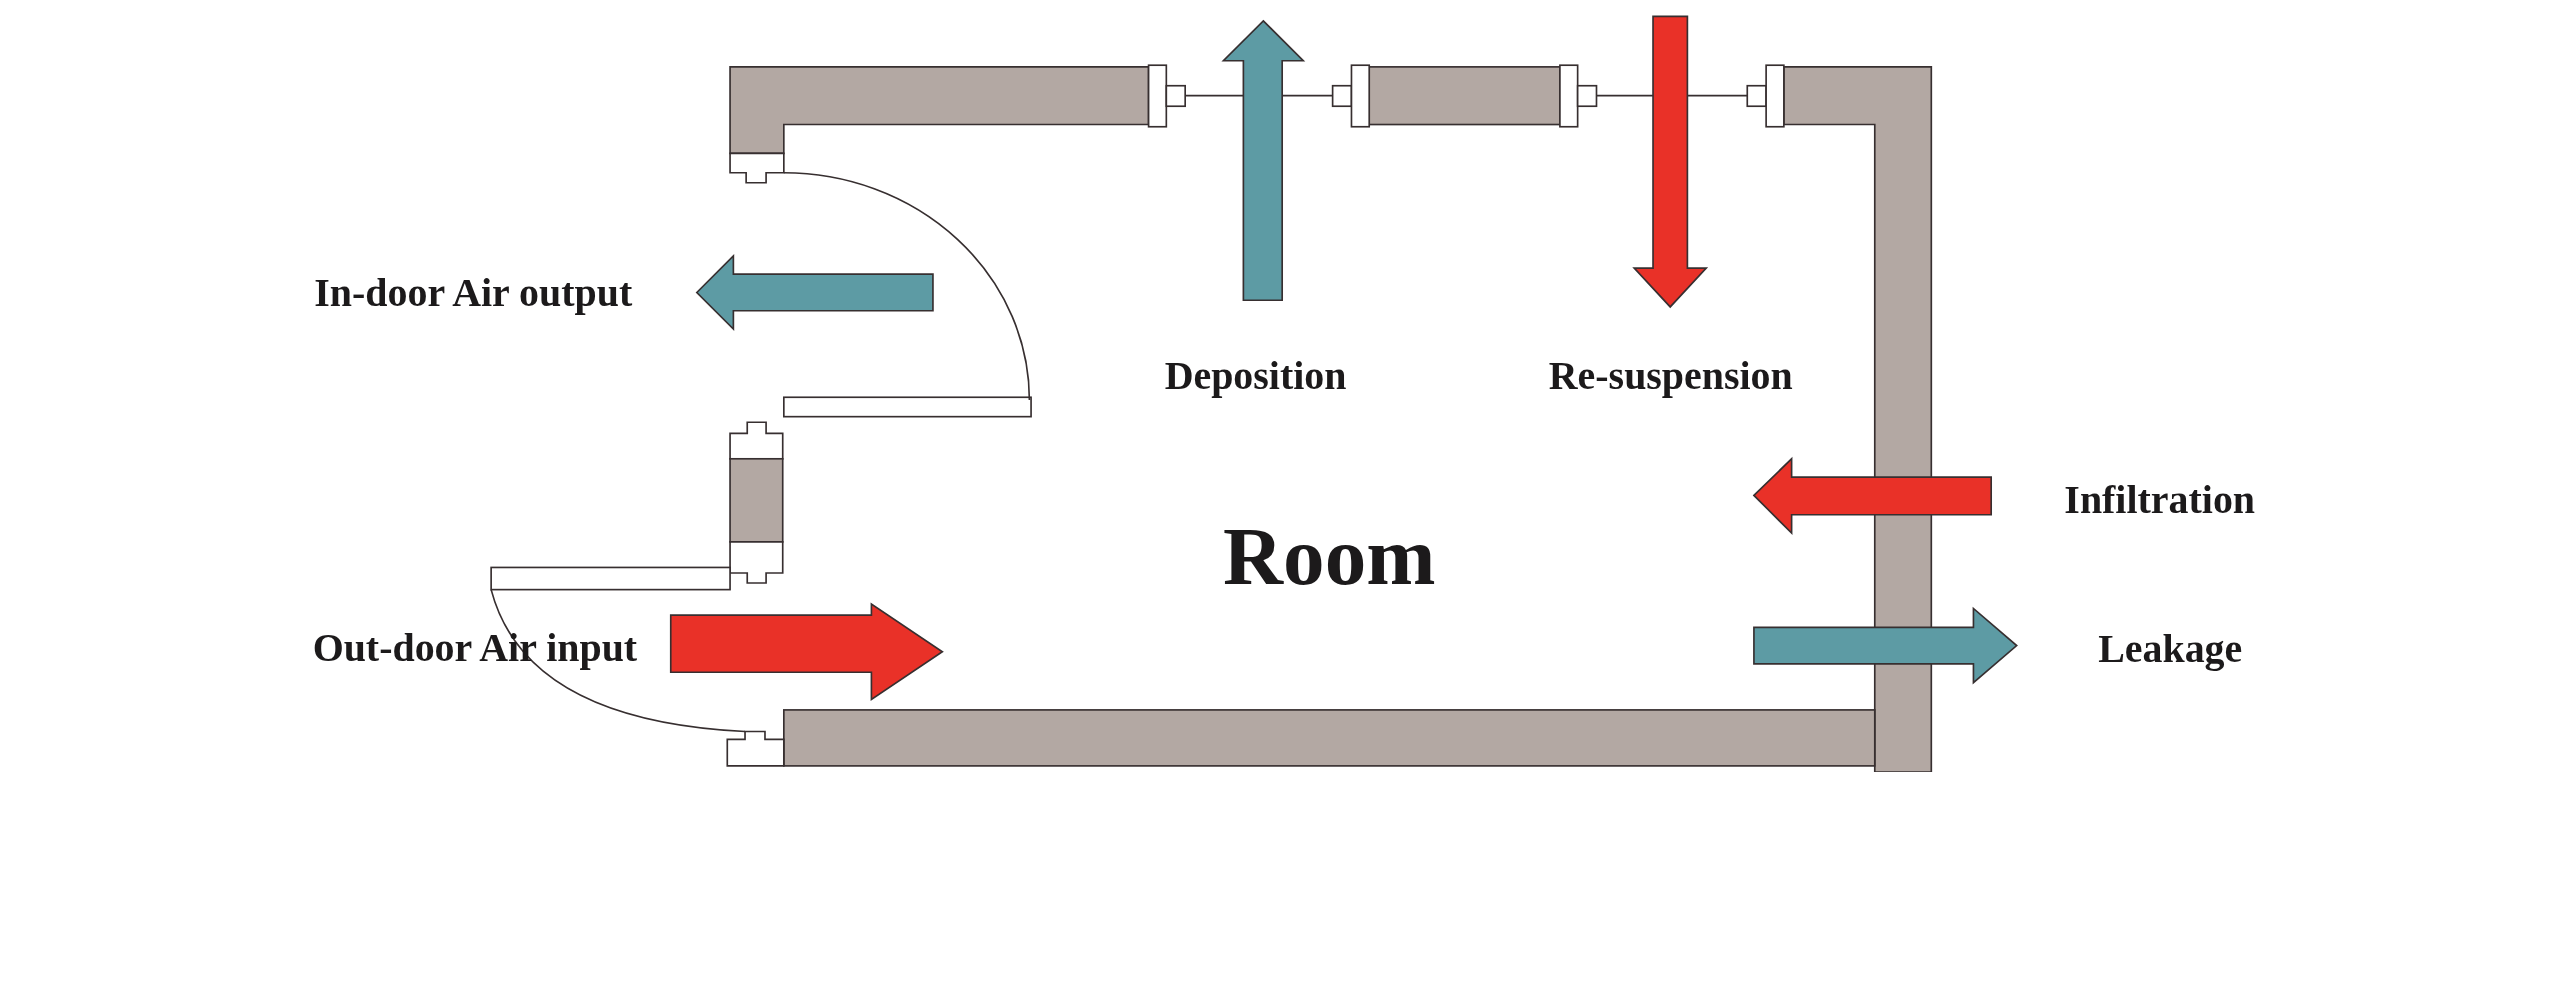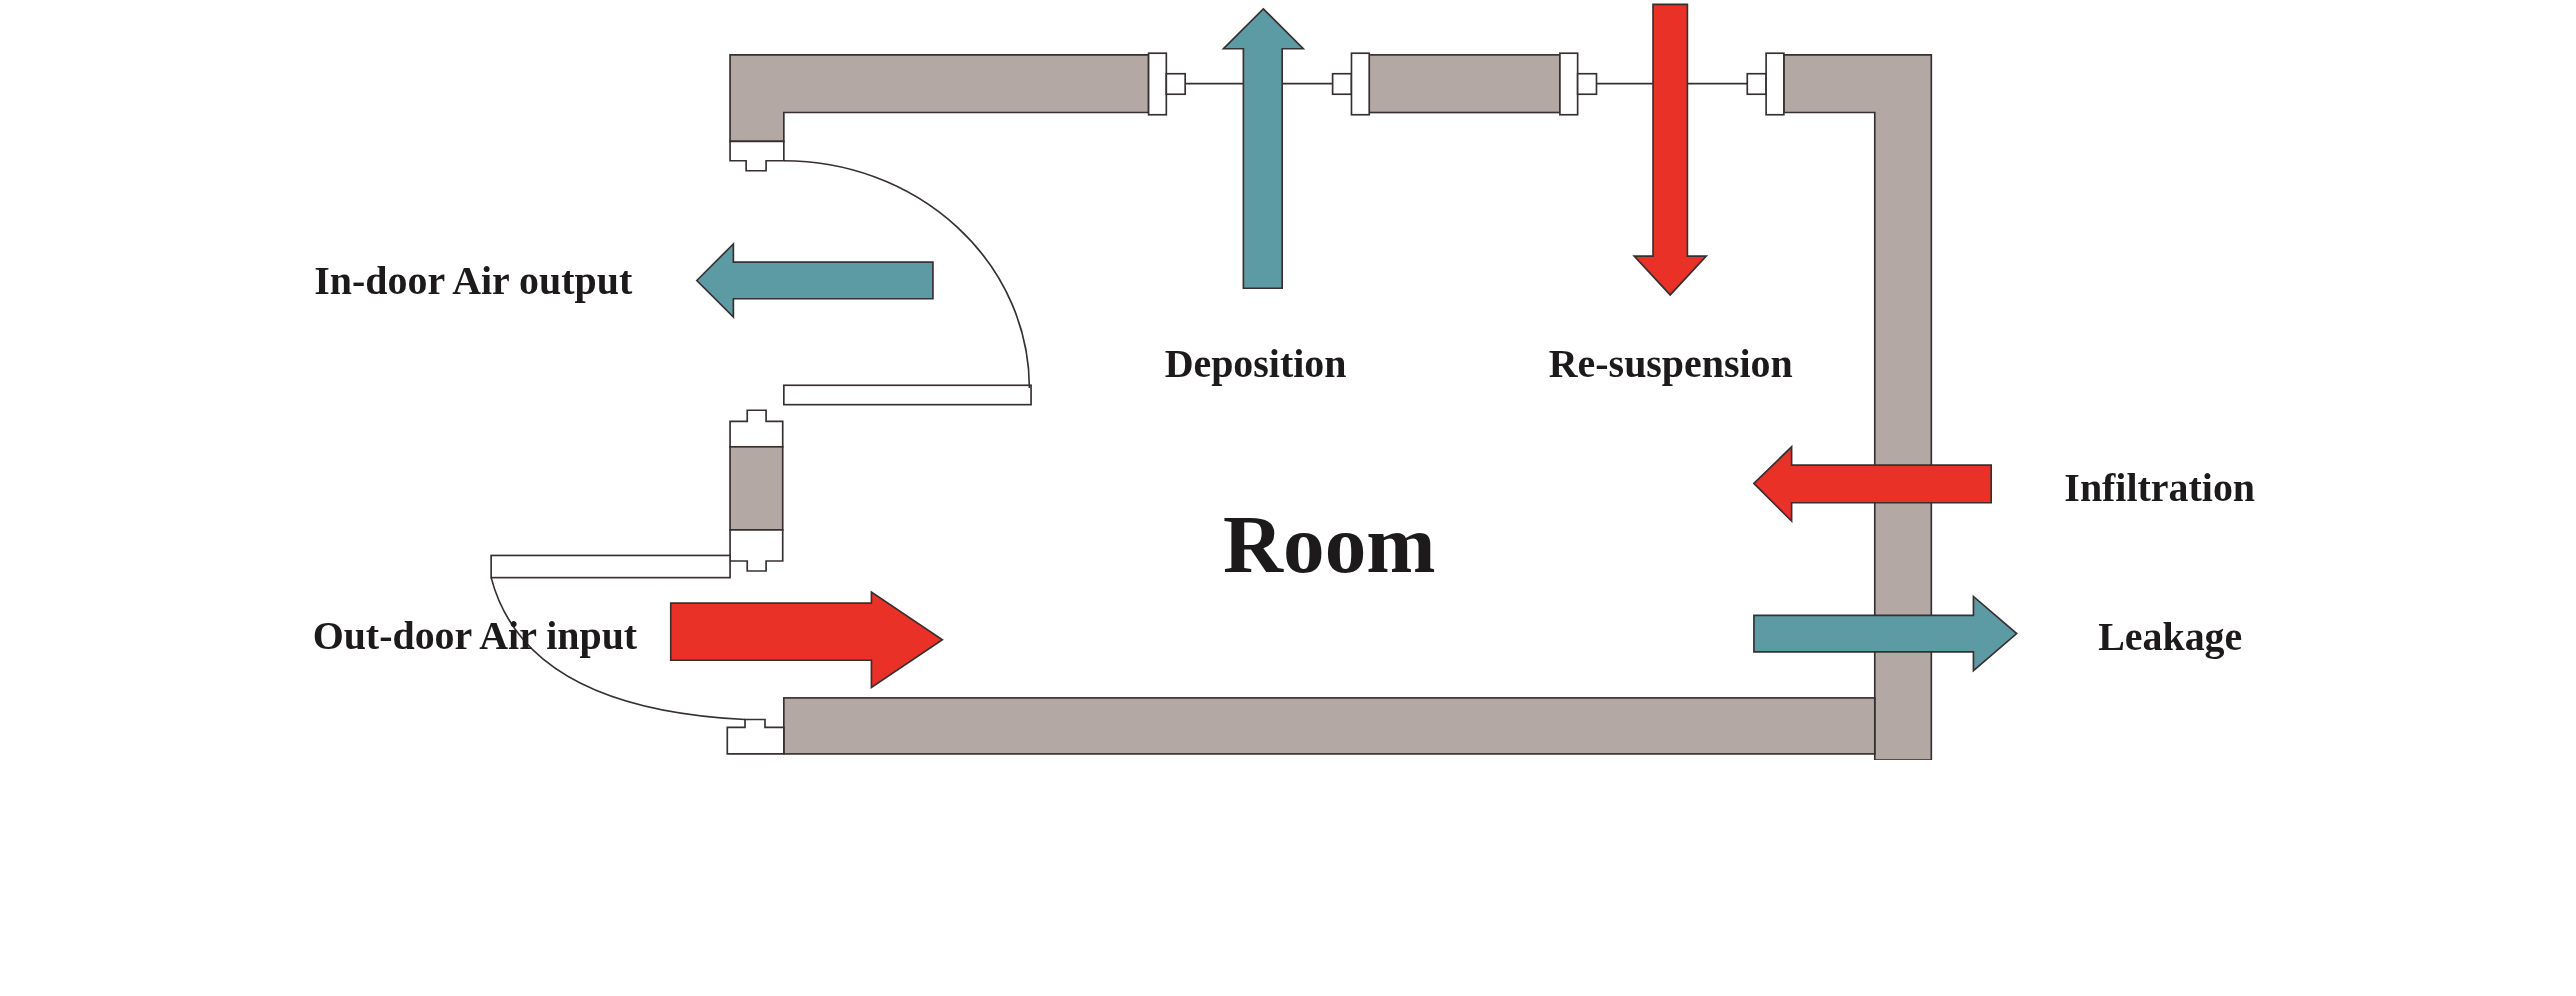--- a/index.html
+++ b/index.html
@@ -8,20 +8,21 @@
     --c-wall:#b3a8a3;
     --c-outline:#372f30;
     --c-text:#1c1a1b;
     --c-bg:#ffffff;
     --c-white:#ffffff;
   }
   html,body{margin:0;padding:0;background:var(--c-bg);}
   .stage{
     width:2576px;height:760px;position:relative;background:var(--c-bg);
     font-family:"Liberation Serif","DejaVu Serif",serif;
+    margin-top:12px;
   }
   svg{display:block;width:100%;height:100%;}
   .wall{fill:var(--c-wall);stroke:var(--c-outline);stroke-width:3;}
   .white-piece{fill:var(--c-white);stroke:var(--c-outline);stroke-width:3;}
   .win-line{stroke:var(--c-outline);stroke-width:3;fill:none;}
   .door-arc{stroke:var(--c-outline);stroke-width:3;fill:none;}
   .arrow-teal{fill:var(--c-teal);stroke:var(--c-outline);stroke-width:3;stroke-linejoin:miter;}
   .arrow-red{fill:var(--c-red);stroke:var(--c-outline);stroke-width:3;stroke-linejoin:miter;}
   .label{fill:var(--c-text);font-weight:bold;font-size:72px;font-family:"Liberation Serif","DejaVu Serif",serif;}
   .label-big{fill:var(--c-text);font-weight:bold;font-size:150px;font-family:"Liberation Serif","DejaVu Serif",serif;}

